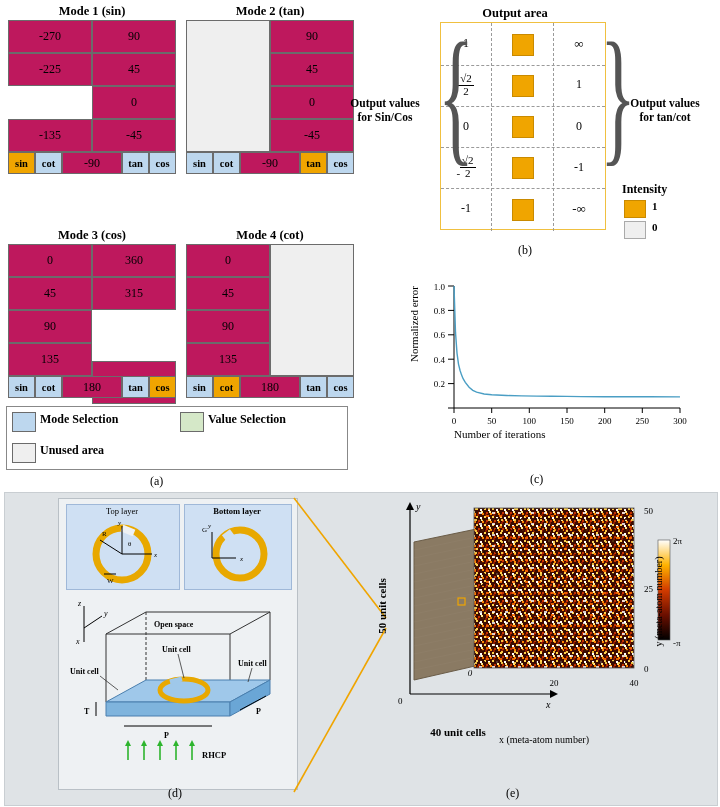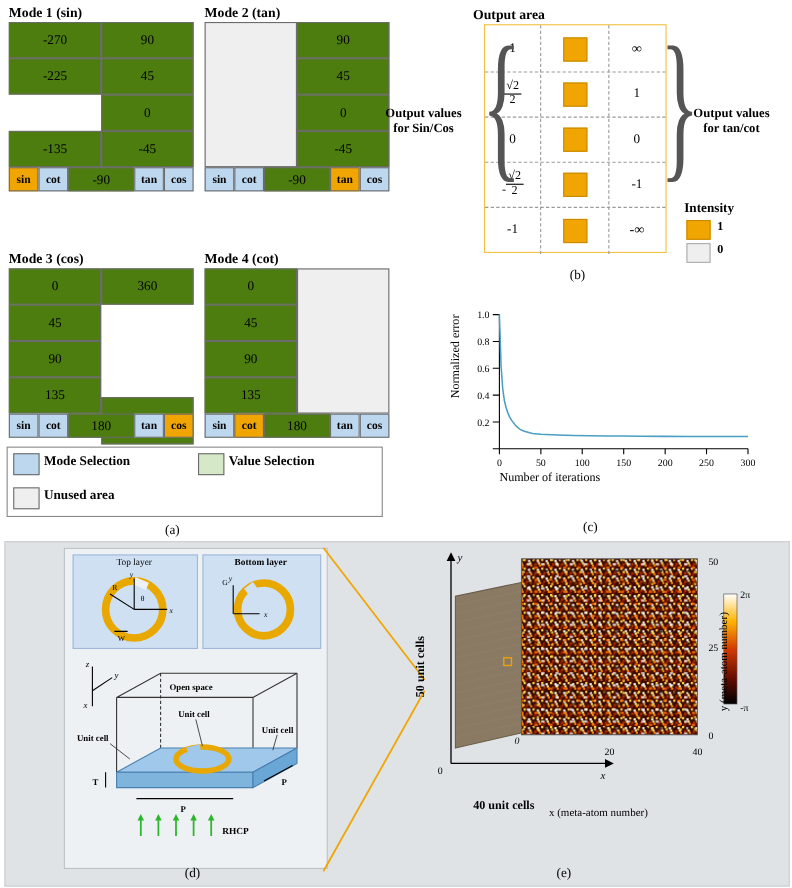--- a/index.html
+++ b/index.html
@@ -1,20 +1,20 @@
 <!DOCTYPE html>
 <html><head>
 <meta charset="utf-8">
 <style>
   html,body{margin:0;padding:0;}
   body{width:720px;height:807px;background:#ffffff;font-family:"Liberation Serif",serif;color:#000;position:relative;overflow:hidden;}
   .abs{position:absolute;}
-  .ttl{font-weight:bold;font-size:12.5px;text-align:left;}
+  .ttl{font-weight:bold;font-size:12.5px;text-align:center;}
   .cell{box-sizing:border-box;border:1px solid #6b6b6b;display:flex;align-items:center;justify-content:center;font-size:12px;}
-  .green{background:#4d7c0f;}
+  .green{background:#be185d;}
   .blue{background:#bdd7ee;}
   .gray{background:#efefef;}
   .orange{background:#f0a500;}
   .small{font-size:10.5px;font-weight:bold;}
 
   
   .bbox{box-sizing:border-box;border:1px solid #f0c040;background:#fff;}
   .dashv{position:absolute;border-left:1px dashed #9a9a9a;}
   .dashh{position:absolute;border-top:1px dashed #9a9a9a;}
   .sq{position:absolute;width:20px;height:20px;background:#f0a500;border:1px solid #c98a00;}
@@ -65,20 +65,21 @@
   <div class="cell blue small abs" style="left:141px;top:132px;width:27px;height:22px;">cos</div>
 </div>
 
 <div class="abs ttl" style="left:8px;top:228px;width:168px;">Mode 3 (cos)</div>
 <div class="abs ttl" style="left:186px;top:228px;width:168px;">Mode 4 (cot)</div>
 
 <div class="abs" style="left:8px;top:244px;width:168px;height:175px;">
   <div class="cell green abs" style="left:0;top:0;width:84px;height:33px;">0</div>
   <div class="cell green abs" style="left:84px;top:0;width:84px;height:33px;">360</div>
   <div class="cell green abs" style="left:0;top:33px;width:84px;height:33px;">45</div>
+  <div class="cell green abs" style="left:84px;top:33px;width:84px;height:33px;">315</div>
   <div class="cell green abs" style="left:0;top:66px;width:84px;height:33px;">90</div>
   <div class="cell green abs" style="left:0;top:99px;width:84px;height:33px;">135</div>
   <div class="cell green abs" style="left:84px;top:117px;width:84px;height:43px;font-weight:bold;">225</div>
   <div class="cell blue small abs" style="left:0;top:132px;width:27px;height:22px;">sin</div>
   <div class="cell blue small abs" style="left:27px;top:132px;width:27px;height:22px;">cot</div>
   <div class="cell green abs" style="left:54px;top:132px;width:60px;height:22px;">180</div>
   <div class="cell blue small abs" style="left:114px;top:132px;width:27px;height:22px;">tan</div>
   <div class="cell orange small abs" style="left:141px;top:132px;width:27px;height:22px;">cos</div>
 </div>
 

